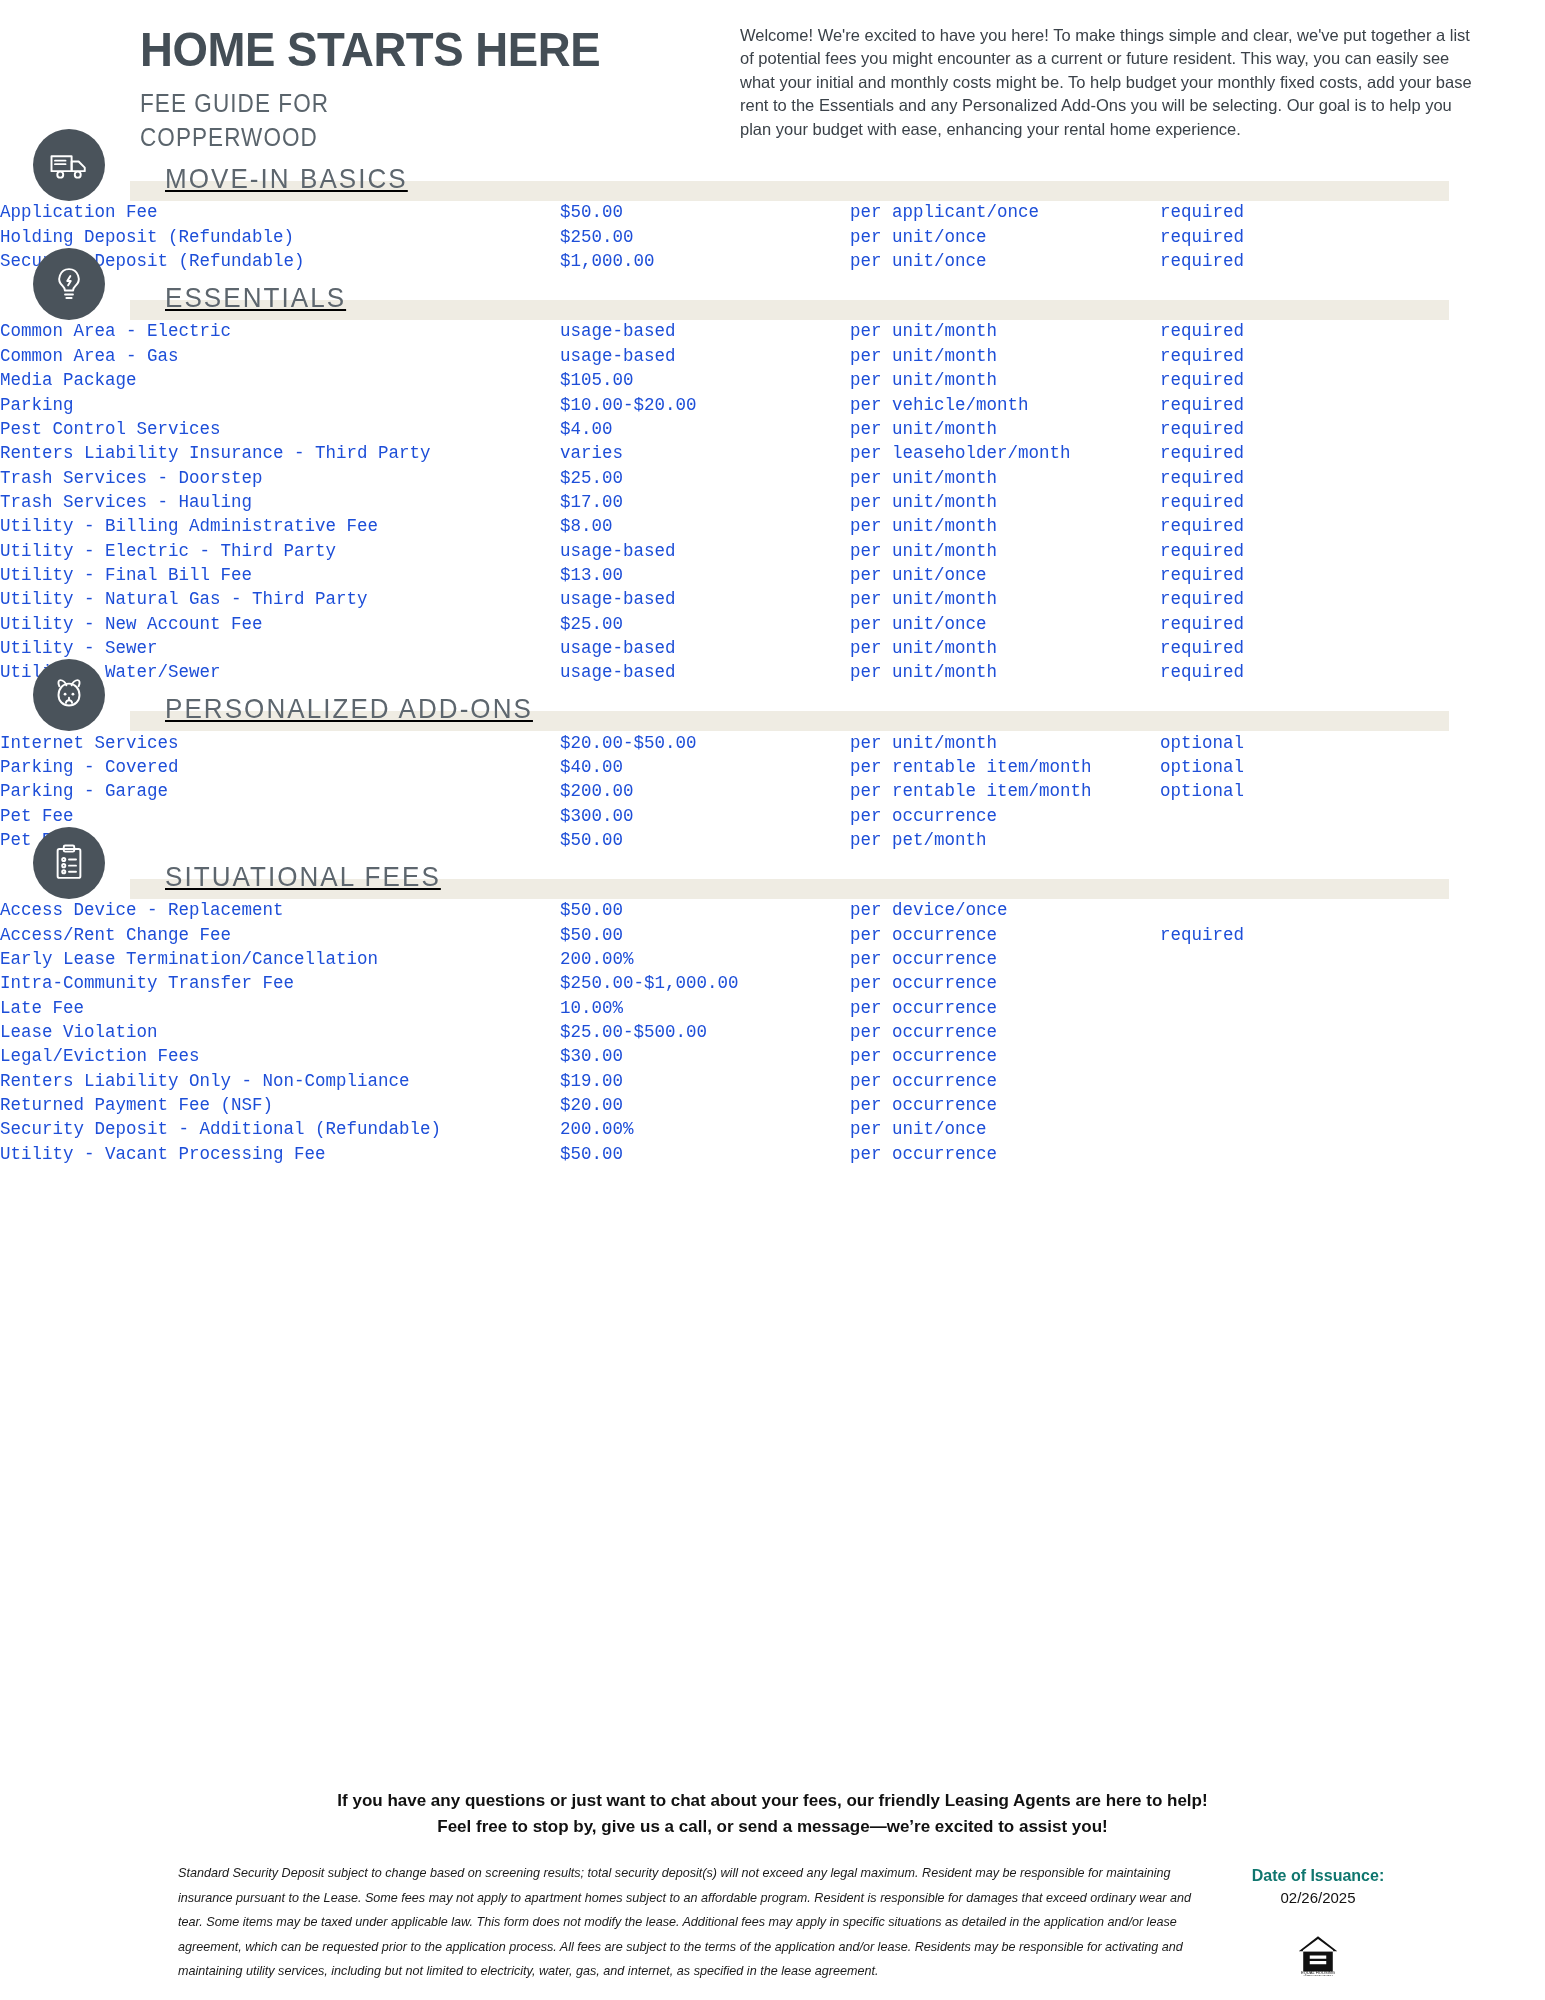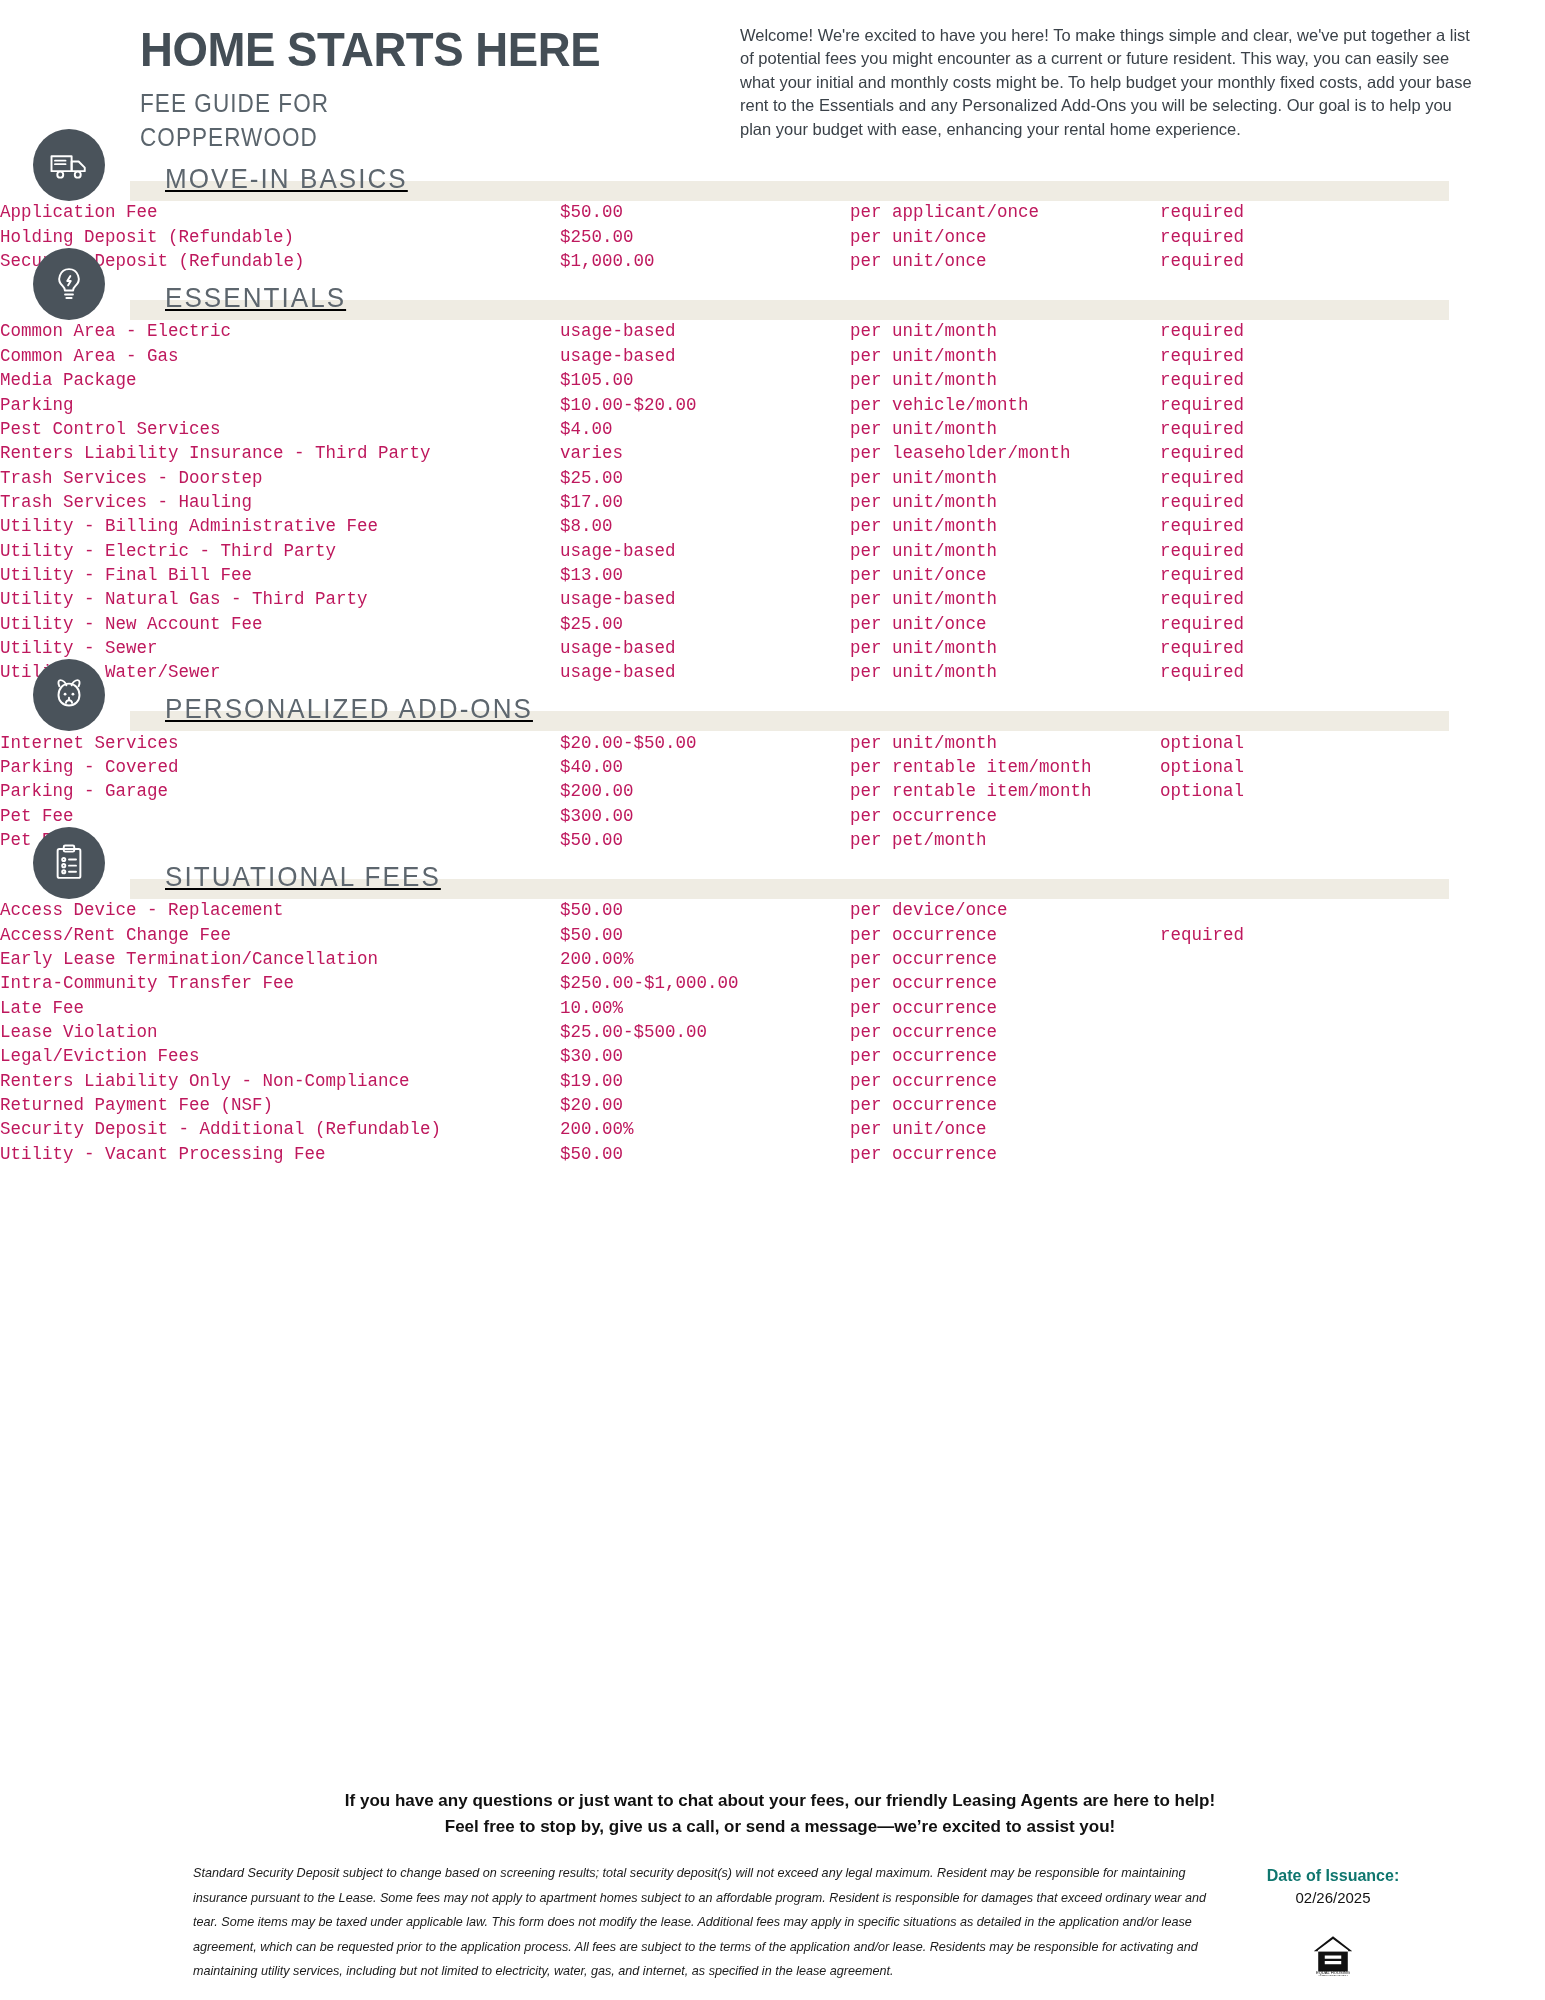--- a/index.html
+++ b/index.html
@@ -102,32 +102,32 @@
     z-index: 3;
   }
   .sec-icon svg { width: 42px; height: 42px; }
 
   table.fees {
     width: 100%;
     border-collapse: collapse;
     table-layout: fixed;
     font-family: "Liberation Mono", "DejaVu Sans Mono", monospace;
     font-size: 17.5px;
-    color: #be185d;
+    color: #1d4ed8;
   }
   table.fees td { padding: 1.5px 0; vertical-align: top; line-height: 1.22; }
   td.c-name  { width: 560px; padding-left: 130px; }
   td.c-amt   { width: 290px; }
   td.c-freq  { width: 310px; }
   td.c-req   { width: auto; }
 
   .pad-top-row td { padding-top: 8px; }
 
   
-  .footer { position: absolute; left: 15px; right: 0; bottom: 0; }
+  .footer { position: absolute; left: 0; right: 0; bottom: 0; }
   .footer-cta {
     text-align: center;
     font-size: 17px;
     font-weight: bold;
     color: #111;
     line-height: 1.5;
     padding: 0 120px;
   }
   .legal-wrap {
     display: flex;

